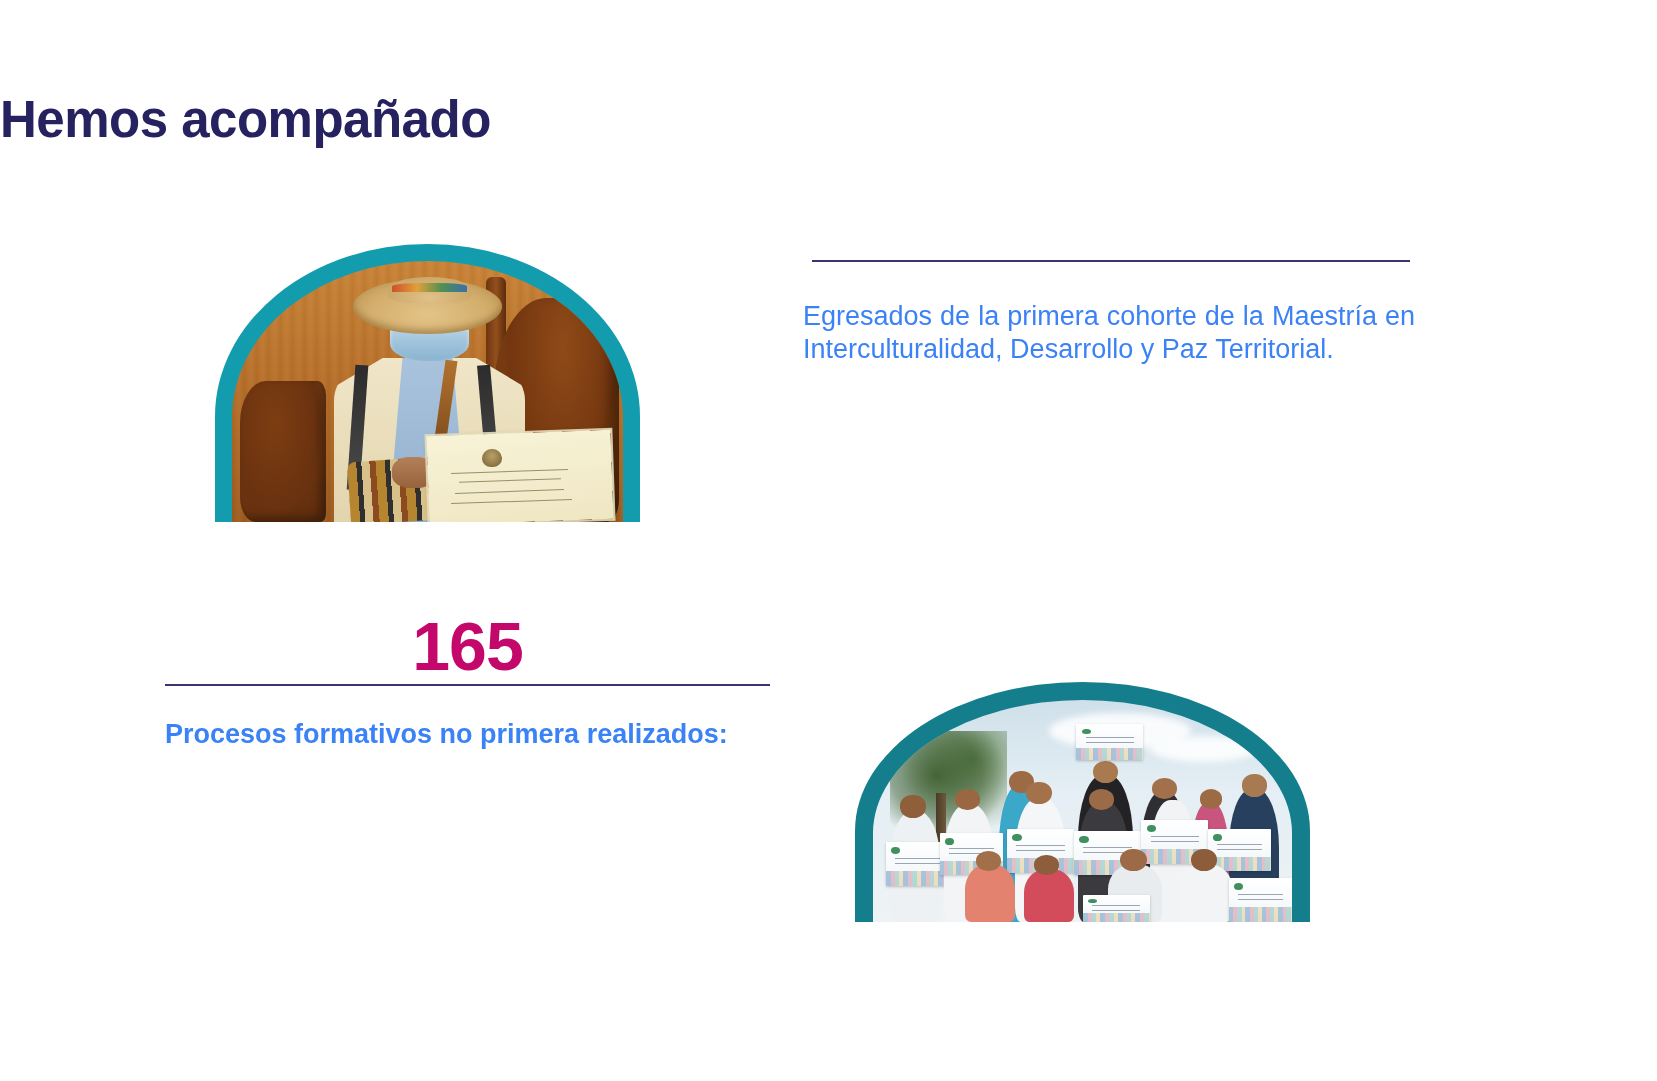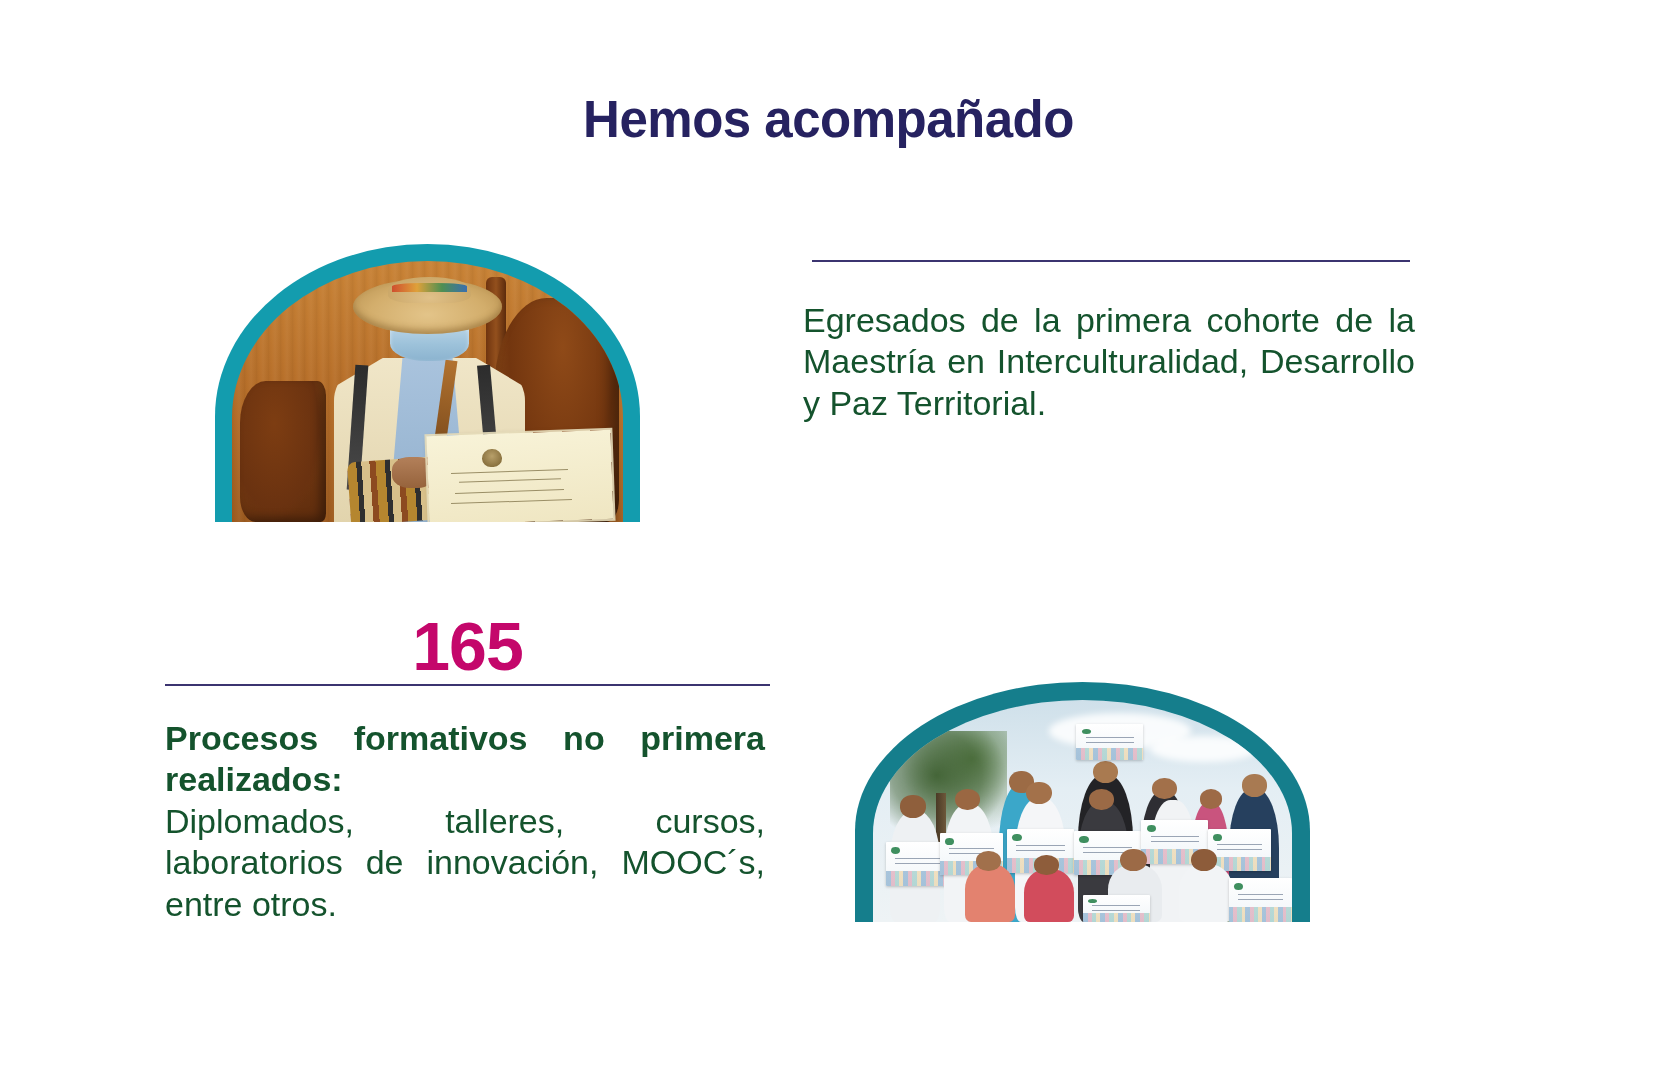--- a/index.html
+++ b/index.html
@@ -21,21 +21,21 @@
     inset: 0;
     background: #ffffff;
   }
 
   
   .page-title {
     position: absolute;
     top: 92px;
     left: 0;
     width: 1657px;
-    text-align: center;
+    text-align: left;
     font-size: 51px;
     font-weight: bold;
     letter-spacing: -0.5px;
     color: #262260;
     line-height: 1.1;
   }
 
   
   .stat-number {
     position: absolute;
@@ -45,23 +45,23 @@
     line-height: 1;
     letter-spacing: -1px;
   }
   .divider {
     position: absolute;
     height: 2px;
     background: #3b3470;
   }
   .stat-body {
     position: absolute;
-    font-size: 34px;
+    font-size: 27px;
     line-height: 1.22;
-    color: #14532d;
+    color: #3b82f6;
     text-align: justify;
     text-justify: inter-word;
   }
   .stat-body p {
     margin: 0;
   }
   .stat-body .just {
     text-align: justify;
     text-align-last: left;
   }
@@ -405,21 +405,20 @@
 
   <div class="divider" id="stat-35-divider" style="background: rgb(59, 52, 112);"></div>
   <div class="stat-body" id="stat-35-body">
     <p class="just">Egresados de la primera cohorte de la Maestría en Interculturalidad, Desarrollo y Paz Territorial.</p>
   </div>
 
   <div class="stat-number" id="stat-165-number" style="color: rgb(196, 7, 107);">165</div>
   <div class="divider" id="stat-165-divider" style="background: rgb(59, 52, 112);"></div>
   <div class="stat-body" id="stat-165-body">
     <p class="just bold">Procesos formativos no primera realizados:</p>
-    <p class="just">Diplomados, talleres, cursos, laboratorios de innovación, MOOC´s, entre otros.</p>
   </div>
 
   <div class="photo-frame" id="photo-group">
     <div class="photo-ring" style="background: rgb(21, 126, 140);"></div>
     <div class="photo-inner">
       <div class="photo-scene">
         <div class="sky"></div>
         <div class="cloud" style="left:42%; top:6%; width:34%; height:16%;"></div>
         <div class="cloud" style="left:66%; top:16%; width:26%; height:12%;"></div>
         <div class="tree"></div>

